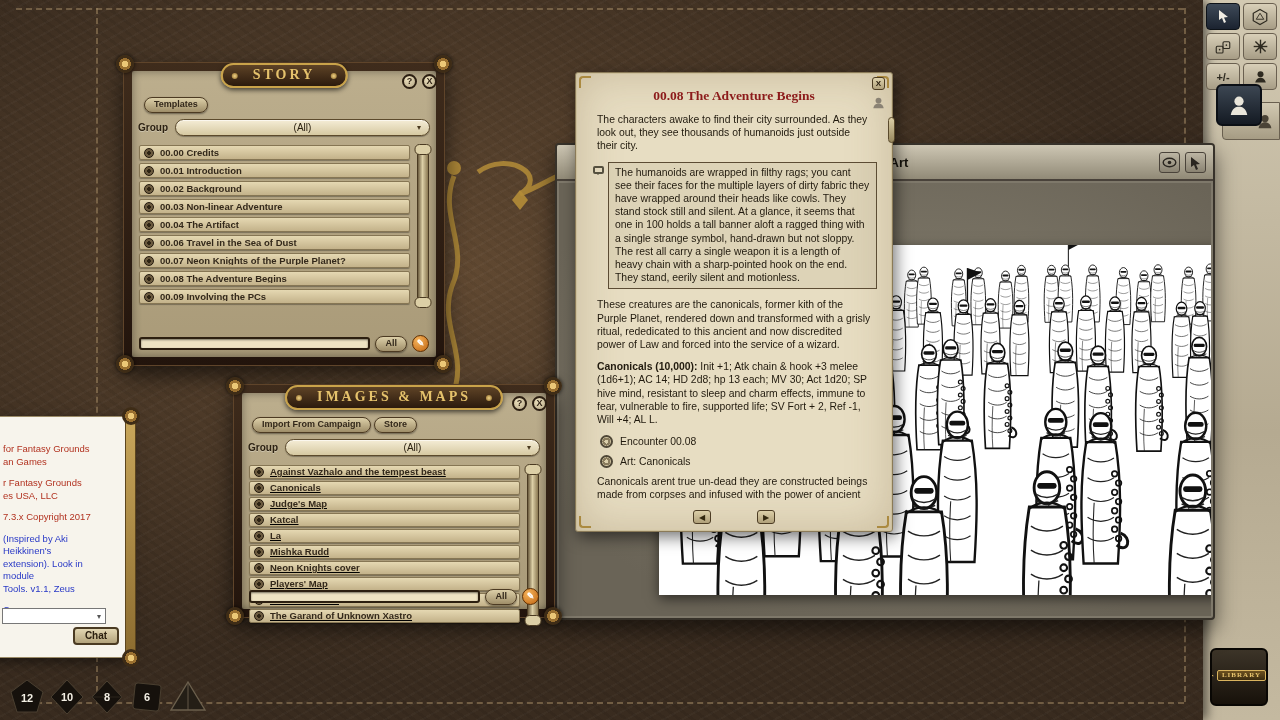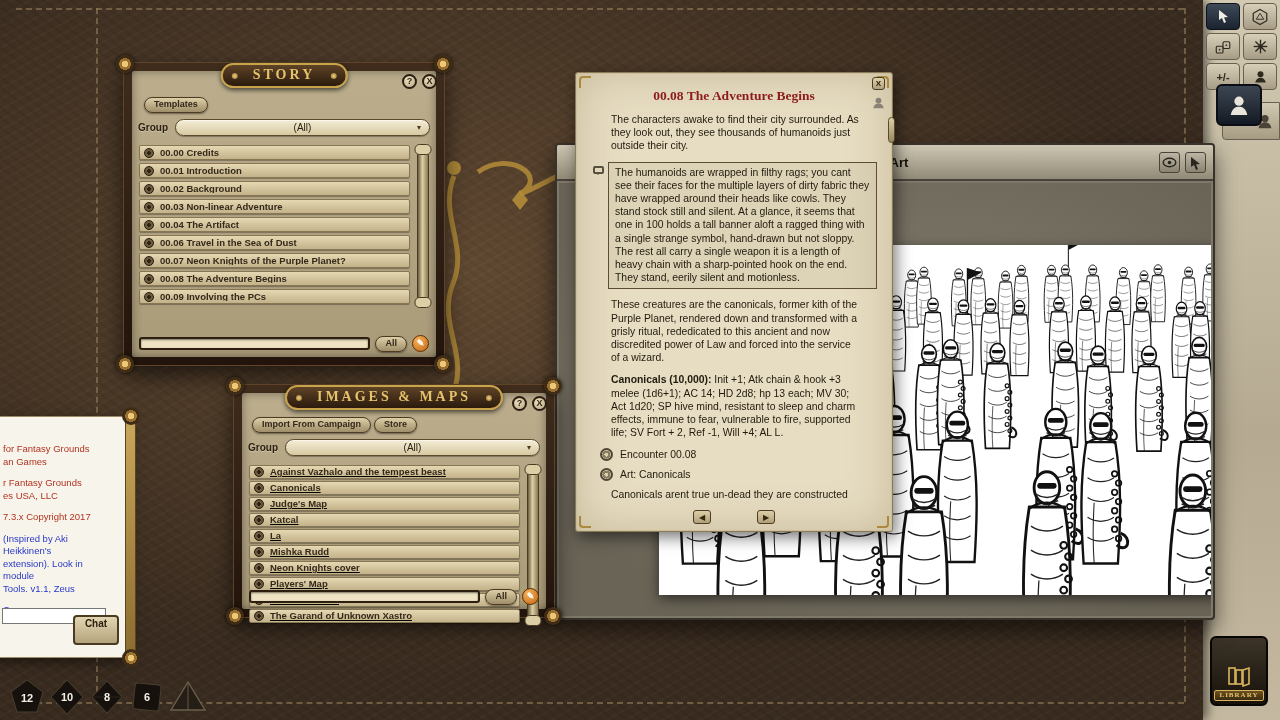--- a/index.html
+++ b/index.html
@@ -99,21 +99,21 @@
   .page-title{position:absolute;left:0;right:0;top:15px;text-align:center;
     font:bold 13.5px "Liberation Serif",serif;color:#8c1b1b;}
   .page-close{position:absolute;top:4px;right:7px;width:13px;height:13px;border-radius:3px;
     background:linear-gradient(#ded2ac,#b1a27c);border:1px solid #4c3c22;
     font:bold 8px/11px "Liberation Sans",sans-serif;text-align:center;color:#2c2010;cursor:pointer;}
   .page-bust{position:absolute;top:22px;right:7px;width:13px;height:13px;cursor:pointer;}
   .page-scrollknob{position:absolute;right:-3px;top:44px;width:7px;height:26px;border:1px solid #5a4a2c;
     background:linear-gradient(#dccfa6,#97875e);border-radius:4px;cursor:pointer;}
   .page-body{position:absolute;left:17px;right:15px;top:40px;bottom:30px;overflow:hidden;
     font:10.4px/13.2px "Liberation Sans",sans-serif;color:#211a0e;}
-  .page-body p{margin:0 18px 9px;}
+  .page-body p{margin:0 4px 9px;}
   .readaloud{position:relative;margin:0 0 9px 15px;padding:3px 6px 4px;
     border:1px solid #5c4c34;background:rgba(70,50,20,.06);}
   .bubble-icon{position:absolute;left:-16px;top:3px;width:11px;height:8px;
     border:2px solid #55503f;border-radius:2px;}
   .bubble-icon::after{content:"";position:absolute;left:0;bottom:-6px;
     border:3px solid transparent;border-top-color:#55503f;}
   .link-row{display:flex;align-items:center;gap:7px;margin:3px 0 7px 7px;cursor:pointer;}
   .link-icon{width:13px;height:13px;border-radius:50%;border:2px solid #4e4636;
     background:radial-gradient(circle,#dcd0ac 0 2px,#8a7c5e 2px 4px,#cfc3a0 4px);}
   .link-label{font:10.4px "Liberation Sans",sans-serif;color:#211a0e;}
@@ -149,44 +149,44 @@
     background:radial-gradient(circle,#ecc877 0 3px,#9a7030 3px 6px,#3e2c16 6px 9px);}
   .ck-t{top:-10px;} .ck-b{bottom:-10px;}
   .chat-lines{position:absolute;left:186px;top:26px;right:14px;
     font:9.5px/12.5px "Liberation Sans",sans-serif;}
   .chat-lines .red{color:#b23220;} .chat-lines .blue{color:#2838c6;}
   .chat-gap{height:9px;}
   .chat-select{position:absolute;left:185px;bottom:33px;width:104px;height:16px;background:#fff;
     border:1px solid #777;font:9px/15px "Liberation Sans",sans-serif;color:#333;
     padding:0 12px 0 4px;cursor:pointer;}
   .chat-select .caret{color:#555;line-height:15px;}
-  .chat-btn{position:absolute;left:256px;bottom:12px;width:46px;height:30px;
+  .chat-btn{position:absolute;left:256px;bottom:12px;width:46px;height:18px;
     background:linear-gradient(#e2d6b2,#b3a37c);border:2px solid #4a3a22;border-radius:4px;
     font:bold 10px/14px "Liberation Sans",sans-serif;text-align:center;color:#2c2010;cursor:pointer;}
 
   
   .dice-tray{position:absolute;left:8px;bottom:4px;display:flex;align-items:center;gap:2px;z-index:15;}
   .die{cursor:pointer;}
   .die text{fill:#f3efe4;font:bold 11px "Liberation Sans",sans-serif;text-anchor:middle;}
 
   
   .toolbar{position:absolute;right:3px;top:3px;display:grid;grid-template-columns:34px 34px;gap:3px;z-index:12;}
   .tbtn{width:34px;height:27px;background:linear-gradient(#d8cfb8,#a79d86);border:1px solid #6a6050;
     border-radius:4px;display:flex;align-items:center;justify-content:center;cursor:pointer;
     color:#2e2a20;font:bold 11px "Liberation Sans",sans-serif;}
   .tbtn.active{background:linear-gradient(#3e4a58,#1b2330);border-color:#0d1218;color:#eee;}
   .pc-slot{position:absolute;right:0;top:102px;width:58px;height:38px;z-index:11;
     background:linear-gradient(#d2c9b2,#a69c84);border:1px solid #6a6050;border-radius:4px 0 0 4px;
     display:flex;align-items:center;justify-content:flex-end;padding-right:6px;cursor:pointer;}
   .pc-btn{position:absolute;right:18px;top:84px;width:46px;height:42px;z-index:12;
     background:linear-gradient(#3c4652,#141a23);border:2px solid #0b0f15;border-radius:6px;
     display:flex;align-items:center;justify-content:center;cursor:pointer;}
-  .library-btn{position:absolute;right:12px;bottom:14px;width:58px;height:70px;z-index:12;
+  .library-btn{position:absolute;right:12px;bottom:14px;width:58px;height:58px;z-index:12;
     background:linear-gradient(#3c3428,#17110a);border:2px solid #090704;border-radius:6px;
-    display:flex;flex-direction:column;align-items:center;justify-content:flex-end;
+    display:flex;flex-direction:row;align-items:center;justify-content:flex-end;
     padding-bottom:3px;gap:3px;cursor:pointer;}
   .library-label{background:linear-gradient(#6d511f,#3a2b10);border:1px solid #d9b45e;border-radius:2px;
     padding:1px 4px;font:bold 7px/1 "Liberation Serif",serif;letter-spacing:1px;color:#e6c26c;}
 </style>
 </head>
 <body>
 
 <div id="screen">
 
   <div class="side-strip"></div>

